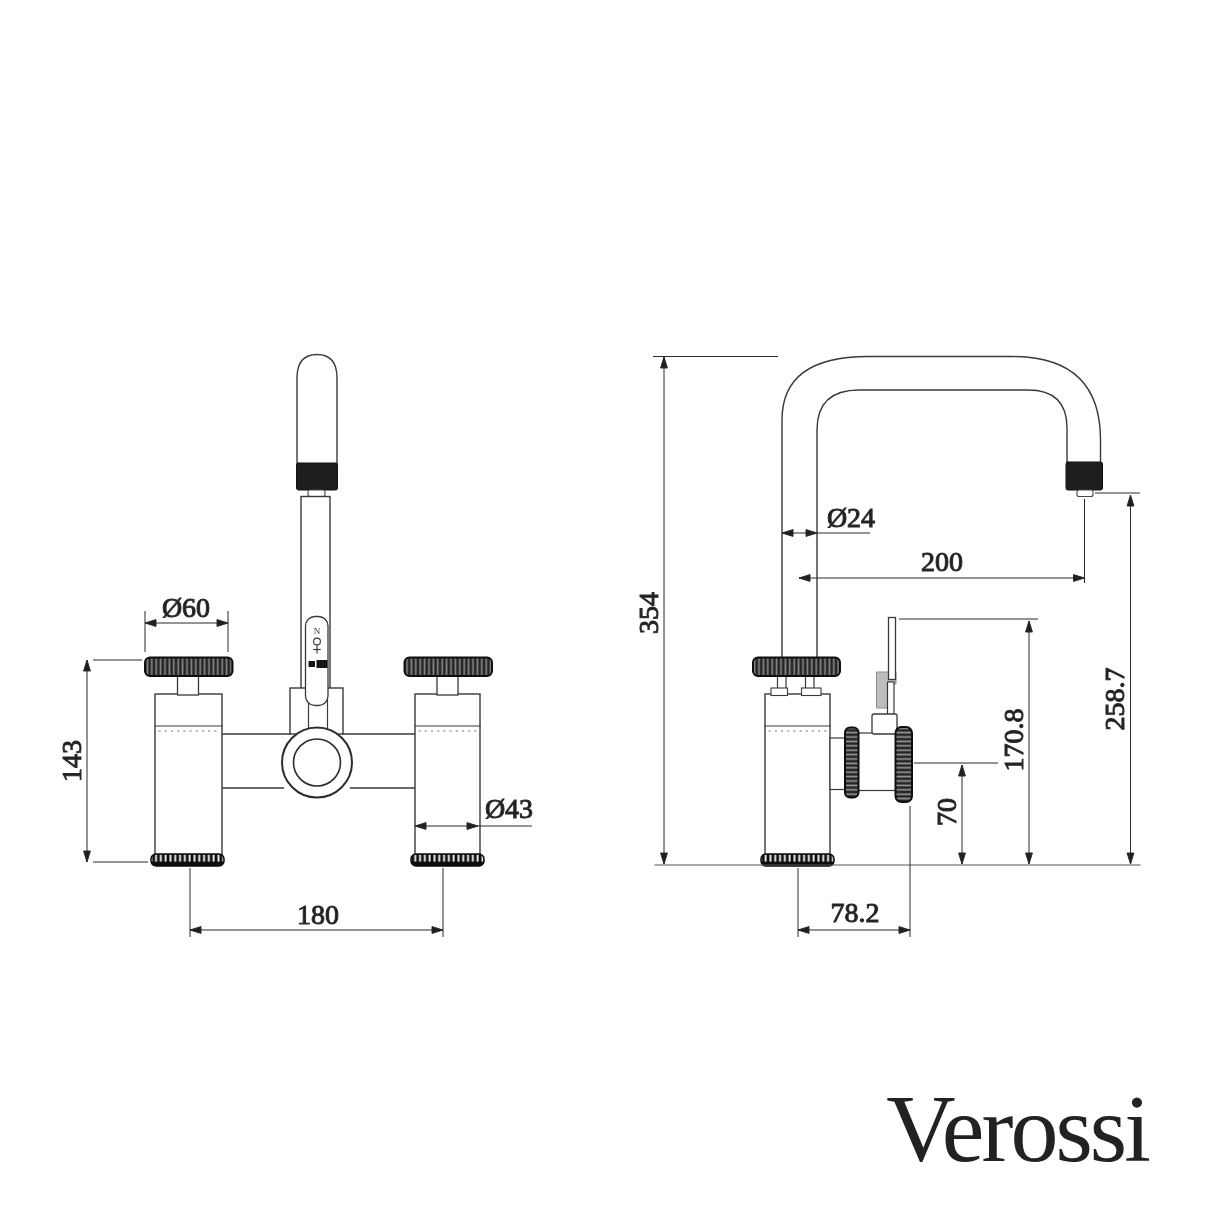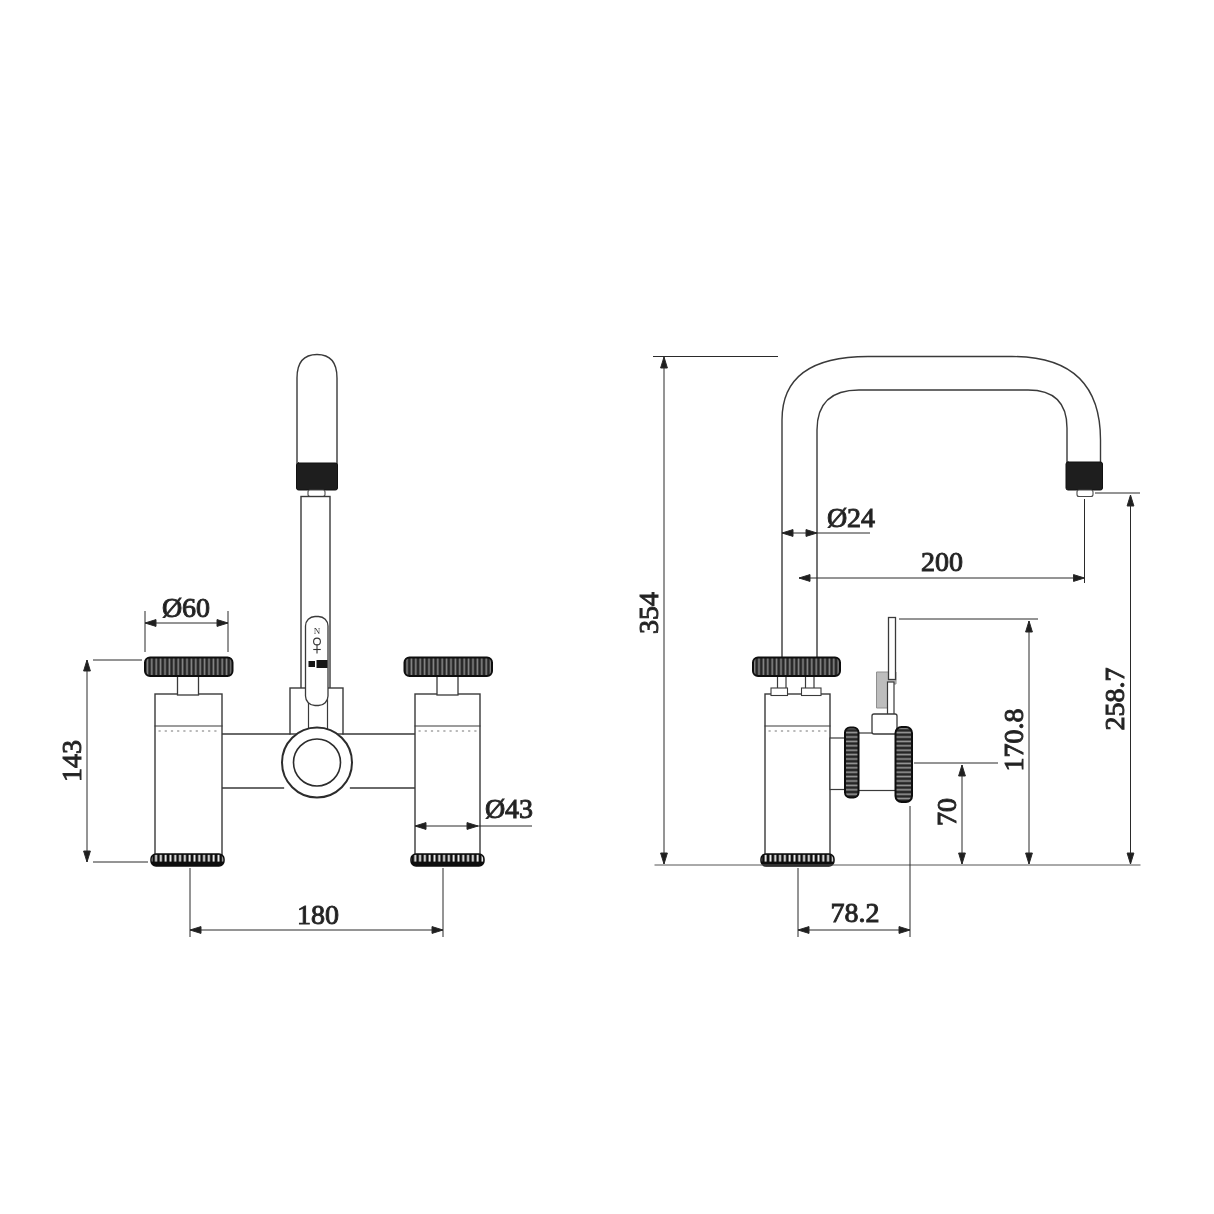--- a/index.html
+++ b/index.html
@@ -213,14 +213,15 @@
       <line x1="910" y1="806" x2="910" y2="937"></line>
       <line x1="798" y1="930" x2="910" y2="930"></line>
       <polygon points="798,930 809,926.6 809,933.4"></polygon>
       <polygon points="910,930 899,926.6 899,933.4"></polygon>
       <text class="dim-text" x="855" y="922" text-anchor="middle">78.2</text>
     </g>
   </g>
 </svg>
 
 
+<div id="brand-logo">Verossi</div>
 
 </div>
 
 </body></html>

